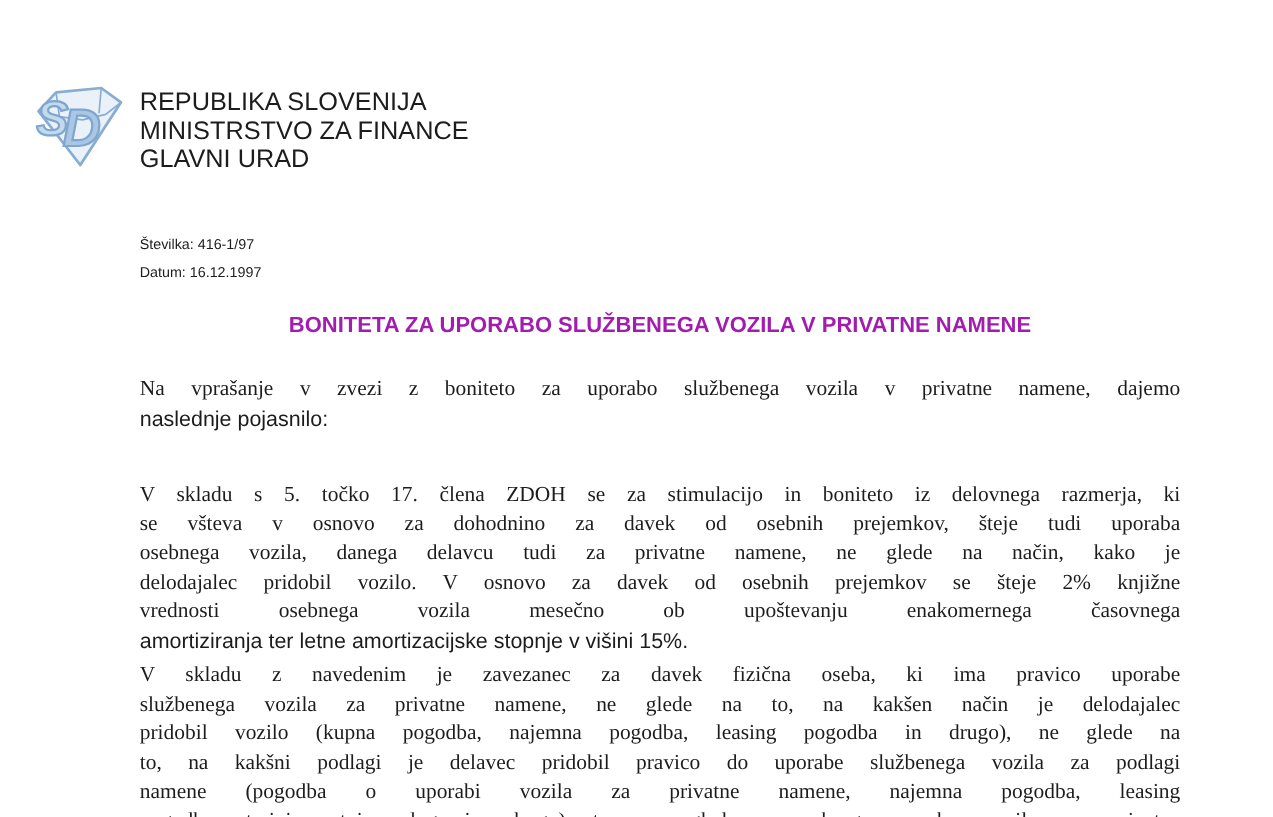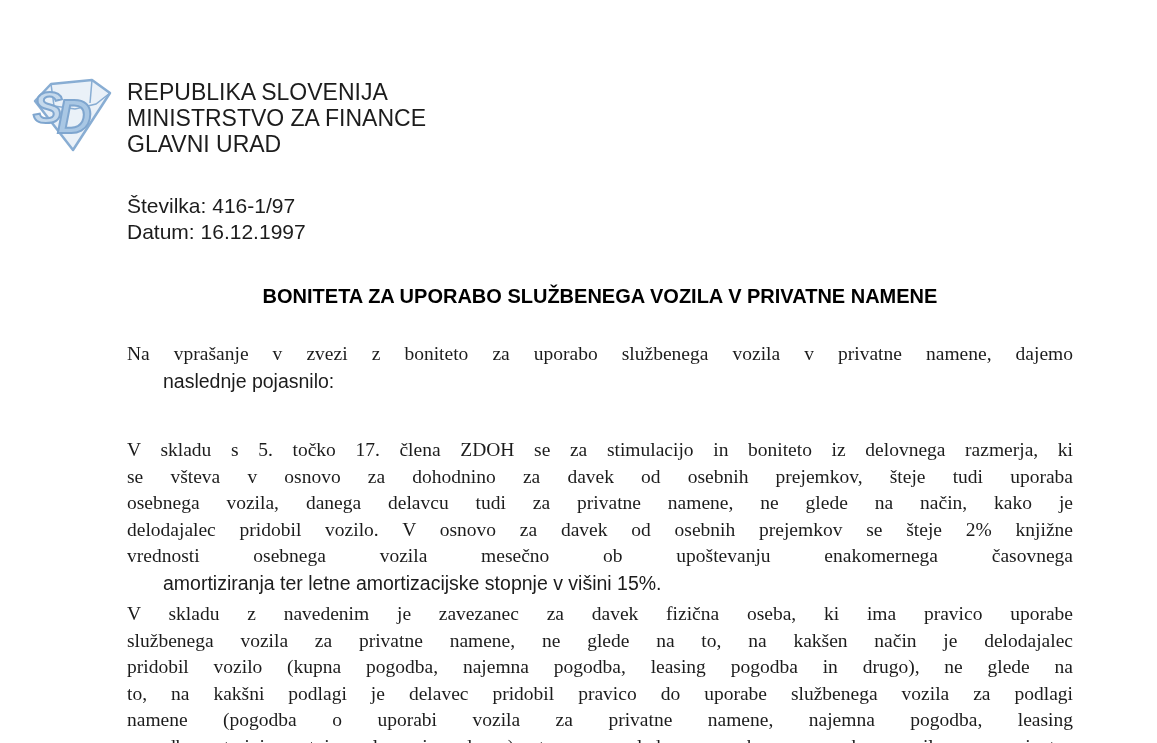--- a/index.html
+++ b/index.html
@@ -23,34 +23,34 @@
   }
   .letterhead {
     position: absolute;
     left: 127px; top: 79px;
     font-size: 23px;
     line-height: 26px;
     white-space: nowrap;
   }
   .meta {
     position: absolute;
-    left: 127px; top: 193px;
-    font-size: 21px;
+    left: 127px; top: 209px;
+    font-size: 13px;
     line-height: 26px;
     white-space: nowrap;
   }
   .meta-value { margin-left: 0.28em; }
   .doc-title {
     position: absolute;
     left: 127px; top: 285px;
     width: 946px;
     margin: 0;
     font-size: 20px;
     font-weight: bold;
-    color: #000000;
+    color: #a21caf;
     text-align: center;
     white-space: nowrap;
   }
   .para {
     position: absolute;
     left: 127px;
     width: 946px;
     font-size: 19.5px;
     line-height: 26.5px;
   }
@@ -58,21 +58,20 @@
   .para-2 { top: 437px; }
   .para-3 { top: 601px; }
   .jline {
     text-align: justify;
     text-align-last: justify;
     font-family: Liberation Serif, serif;
   }
   .jlast {
     text-align: left;
     text-align-last: left;
-    margin-left: 36px;
   }
 </style>
 </head>
 <body>
 
 <div class="page">
 
   <div class="logo">
     <svg width="84" height="80" viewBox="0 0 84 80" xmlns="http://www.w3.org/2000/svg">
       <path d="M5,25 L21,8 L62,4 L80,17 L43,74 Z" fill="#eaf1f8" stroke="#88add3" stroke-width="2.5" stroke-linejoin="round"></path>

